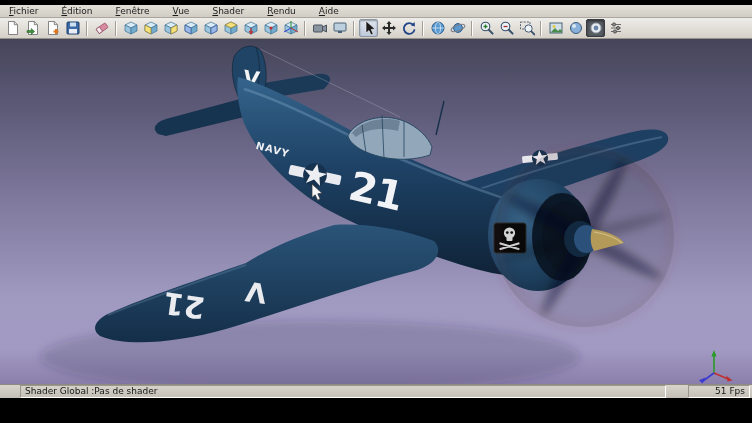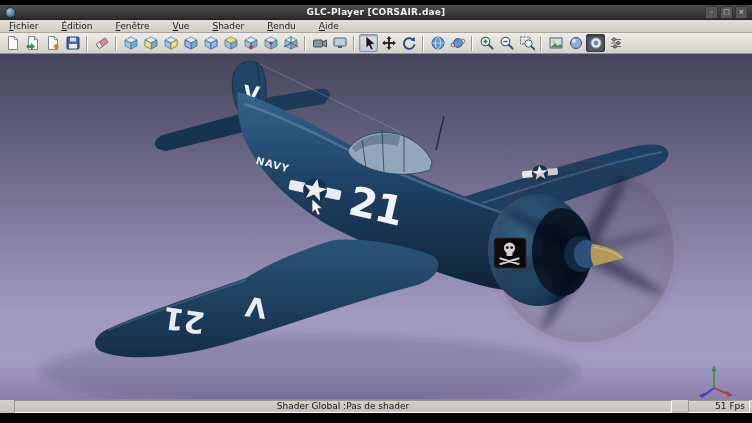--- a/index.html
+++ b/index.html
@@ -76,23 +76,23 @@
   }
   .viewport svg{position:absolute;left:0;top:0;}
 
   
   .statusbar{
     height:14px;background:linear-gradient(#d8d4cc,#c3bfb7);
     border-top:1px solid #8e8a82;box-sizing:border-box;
     display:flex;align-items:center;font-size:9px;color:#141414;
   }
   .status-left{
-    flex:1;margin:1px 14px;padding:0 4px;line-height:11px;
+    flex:1;margin:1px 20px;padding:0 4px;line-height:11px;
     border:1px solid #9a968e;border-right-color:#fff;border-bottom-color:#fff;
-    background:transparent;white-space:nowrap;overflow:hidden;text-align:center;
+    background:transparent;white-space:nowrap;overflow:hidden;
   }
   .status-right{
     width:52px;margin:18px 2px;padding:0 4px;line-height:11px;text-align:right;
     border:1px solid #9a968e;border-right-color:#fff;border-bottom-color:#fff;
     white-space:nowrap;
   }
 </style>
 </head>
 <body>
 
@@ -110,29 +110,20 @@
     <g id="mag16">
       <circle cx="6.5" cy="6.5" r="4.3" fill="#eef3f8" stroke="#38506a" stroke-width="1.1"></circle>
       <path d="M9.8,9.8 L13.6,13.6" stroke="#38506a" stroke-width="2" stroke-linecap="round"></path>
     </g>
   </defs>
 </svg>
 
 <div class="screen">
   <div class="top-gap"></div>
 
-  <div class="titlebar">
-    <div class="app-icon"></div>
-    <div class="title-text">GLC-Player [CORSAIR.dae]</div>
-    <div class="win-controls">
-      <div class="win-btn">–</div>
-      <div class="win-btn">□</div>
-      <div class="win-btn">×</div>
-    </div>
-  </div>
 
   <div class="menubar">
     <span class="menu-item">Fichier</span>
     <span class="menu-item">Édition</span>
     <span class="menu-item">Fenêtre</span>
     <span class="menu-item">Vue</span>
     <span class="menu-item">Shader</span>
     <span class="menu-item">Rendu</span>
     <span class="menu-item">Aide</span>
   </div>

